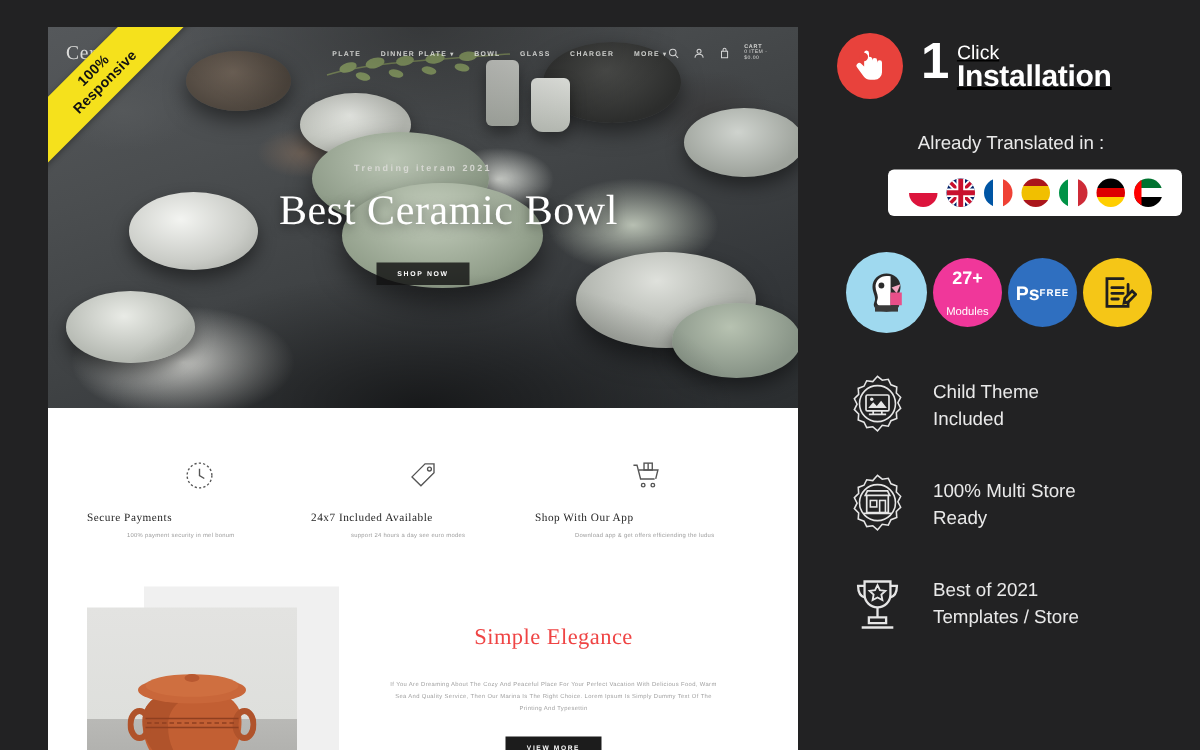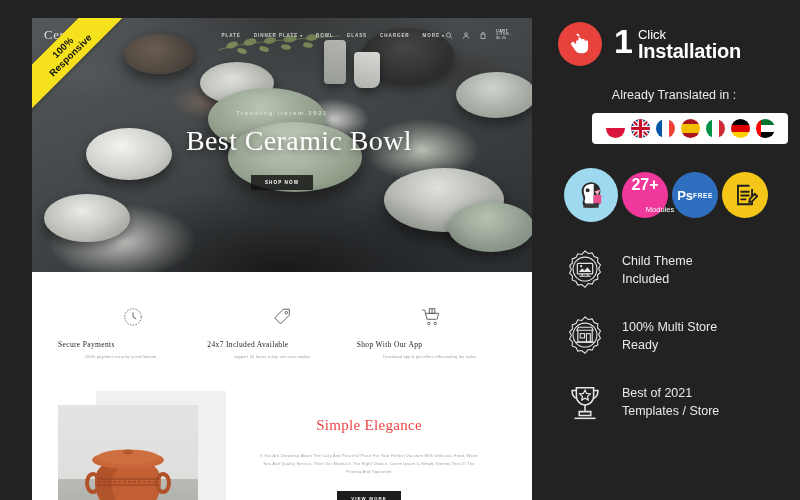--- a/index.html
+++ b/index.html
@@ -113,37 +113,37 @@
   
   .promo { position:absolute; left:548px; top:0; width:252px; height:500px; padding:22px 0 0 0; }
 
   .oneclick { display:flex; align-items:center; gap:12px; padding-left:10px; }
   .oc-circle {
     width:44px; height:44px; border-radius:50%; background:#e8423c;
     display:flex; align-items:center; justify-content:center; flex:none;
   }
   .oc-text { display:flex; align-items:flex-start; gap:5px; }
   .oc-num { font-size:34px; font-weight:700; color:#fff; line-height:.92; }
-  .oc-lines { padding-top:2px; }
+  .oc-lines { padding-top:2px;text-decoration:underline; }
   .oc-click { font-size:13px; color:#fff; line-height:1.05; }
   .oc-install { font-size:20px; font-weight:700; color:#fff; line-height:1.05; letter-spacing:-.2px; }
 
   .translated { text-align:center; color:#e9e9e9; font-size:12.5px; margin-top:22px; }
   .flag-bar {
     margin:11px 12px 0 44px; background:#fff; border-radius:4px;
     padding:6px 8px; display:flex; gap:6px; justify-content:center; align-items:center;
   }
   .flag { width:19px; height:19px; border-radius:50%; overflow:hidden; flex:none; position:relative; }
 
   .badges { display:flex; align-items:center; gap:4px; margin:24px 0 0 16px; }
   .badge { width:46px; height:46px; border-radius:50%; display:flex; align-items:center; justify-content:center; flex:none; position:relative; }
   .b-presta { width:54px; height:54px; background:#9fd9ef; }
   .b-modules { background:#f0379a; flex-direction:column; color:#fff; }
-  .b-modules .m-num { font-size:16px; font-weight:700; line-height:1; }
-  .b-modules .m-lbl { font-size:7.5px; line-height:1.2; margin-top:12px;padding-left:30px; }
+  .b-modules .m-num { font-size:12px; font-weight:700; line-height:1; }
+  .b-modules .m-lbl { font-size:7.5px; line-height:1.2; margin-top:12px; }
   .b-ps { background:#2f6fc0; }
   .b-ps .ps-mark { font-size:13px; font-weight:700; color:#fff; line-height:1; }
   .b-ps .ps-free { font-size:6.5px; font-weight:700; color:#fff; letter-spacing:.6px; margin-top:1px; }
   .b-doc { background:#f5c617; }
 
   .prows { margin-top:26px; padding-left:14px; display:flex; flex-direction:column; gap:20px; }
   .prow { display:flex; align-items:center; gap:14px; }
   .prow-ico { width:46px; height:46px; flex:none; }
   .prow-txt { color:#e9e9e9; font-size:12.5px; line-height:1.42; }
 </style>

